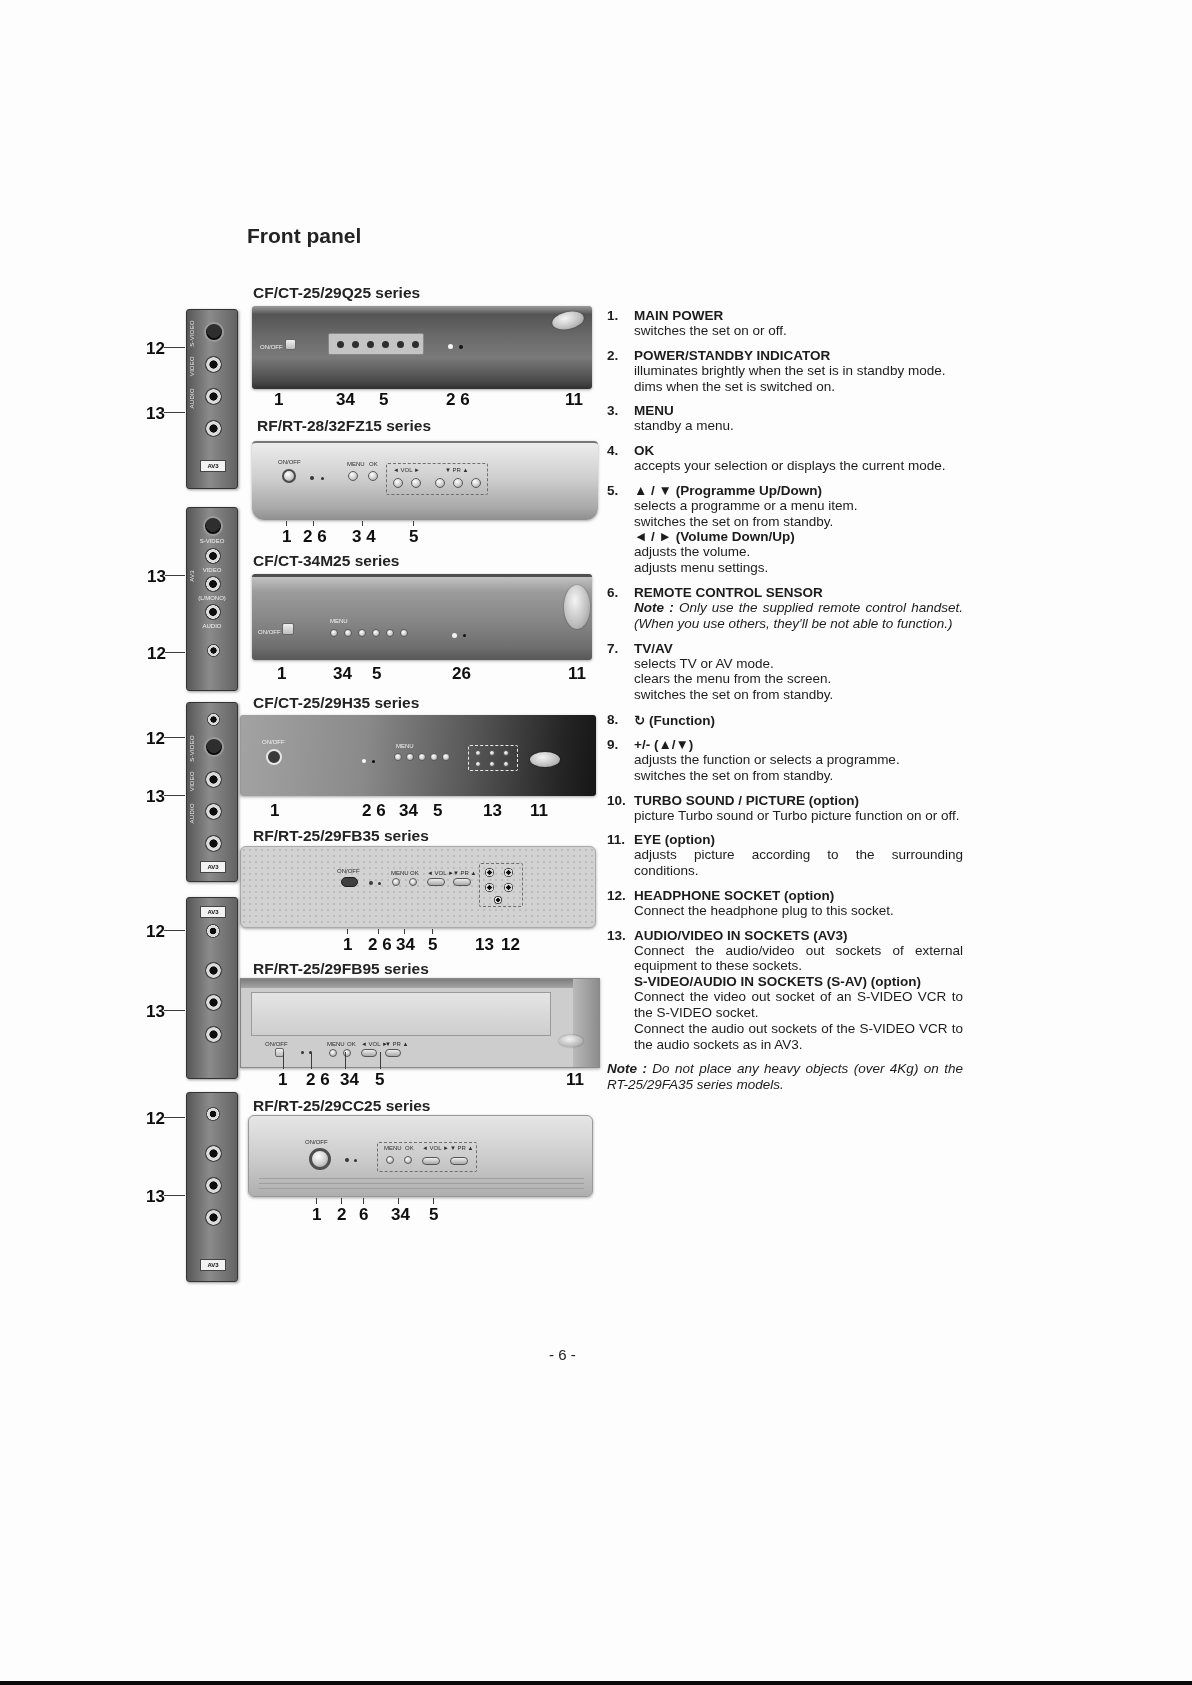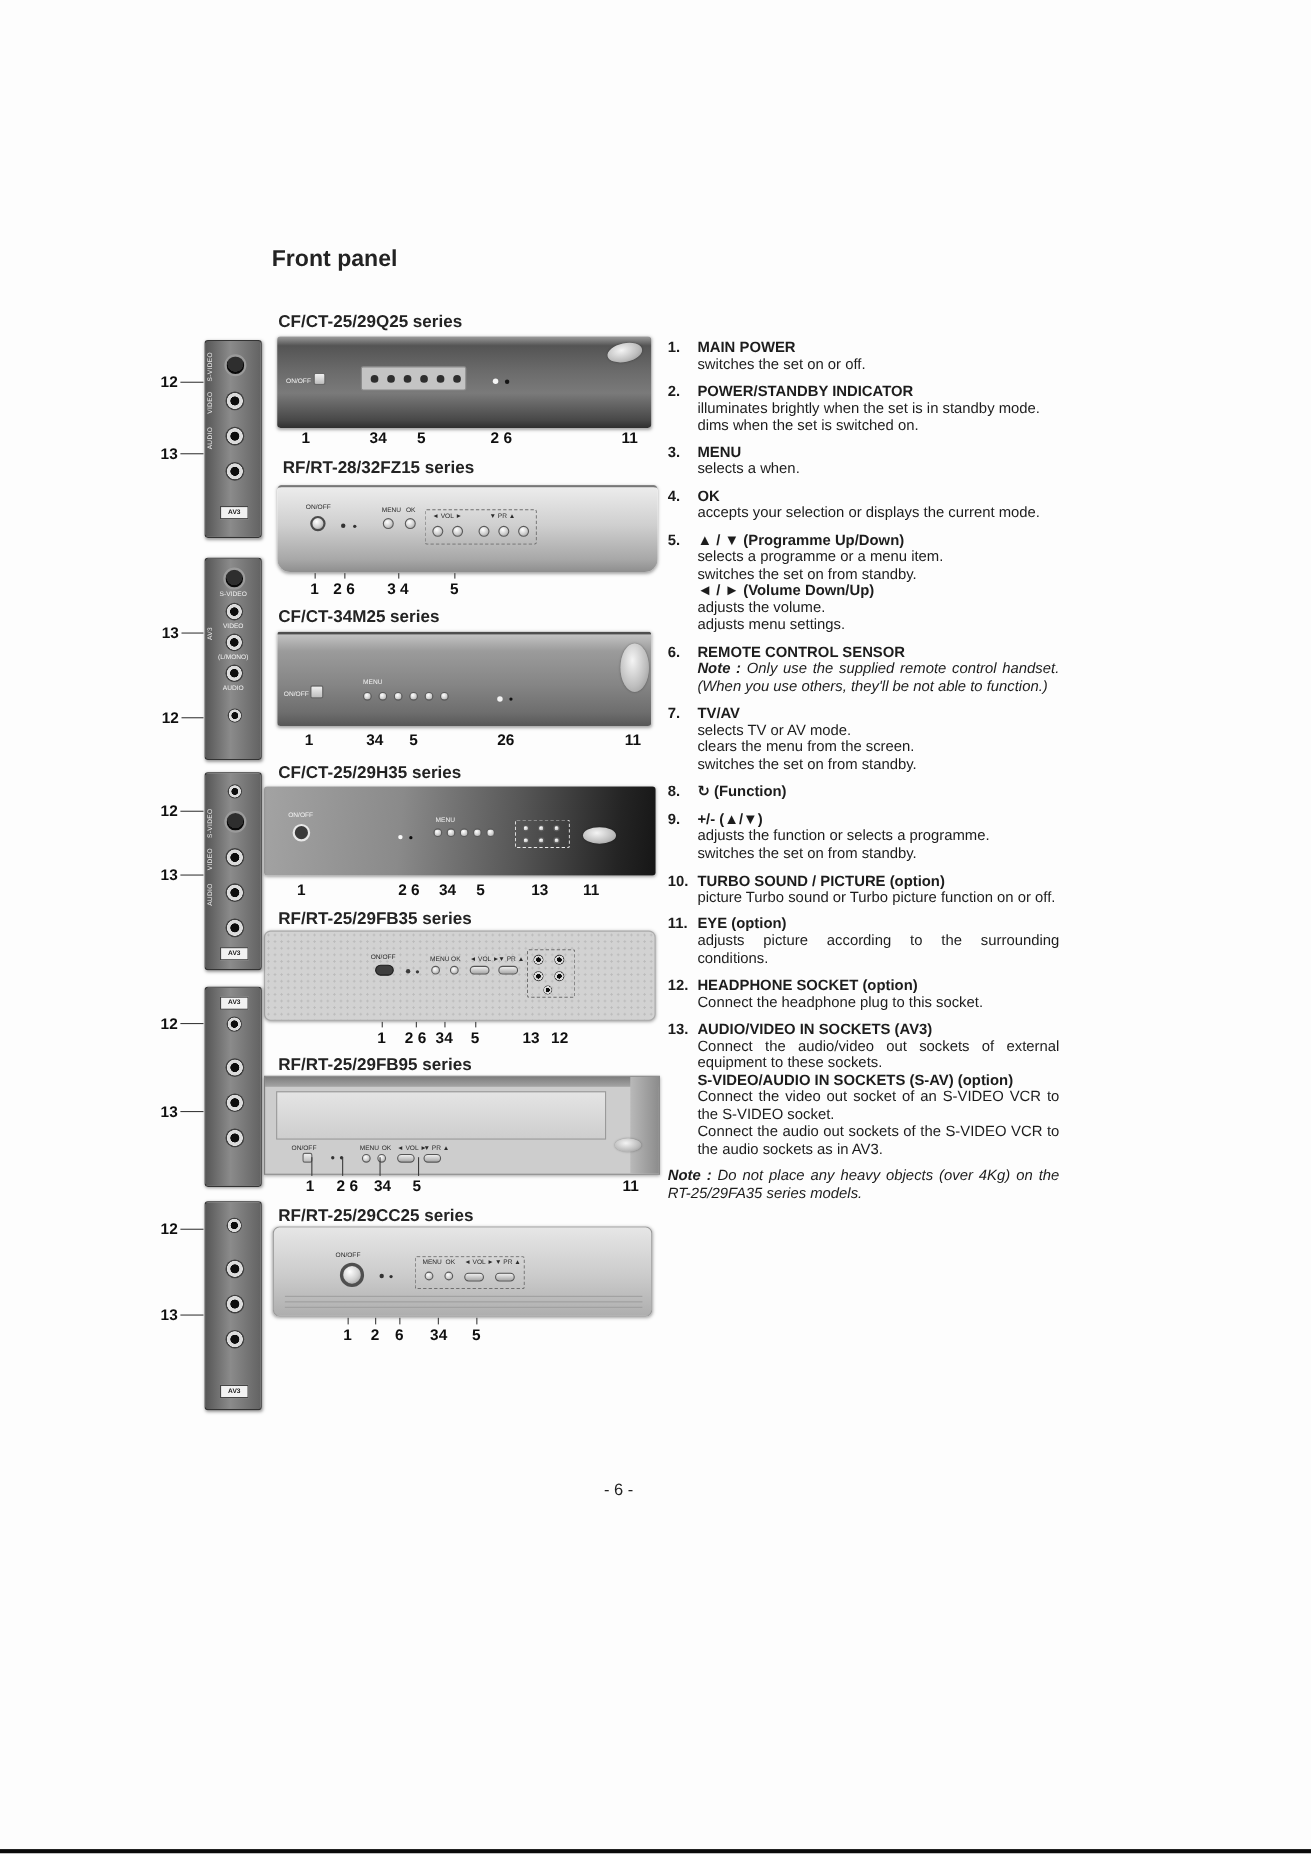--- a/index.html
+++ b/index.html
@@ -3,21 +3,21 @@
 <meta charset="utf-8">
 <style>
   * { margin:0; padding:0; box-sizing:border-box; }
   html,body { width:1192px; height:1685px; }
   body { position:relative; background:#fdfdfd; font-family:"Liberation Sans","DejaVu Sans",sans-serif; color:#1c1c1c; overflow:hidden; }
   #page { position:absolute; inset:0; }
   .abs { position:absolute; }
   .heading { position:absolute; font-size:21px; font-weight:700; color:#232323; }
   .series { position:absolute; font-size:15.5px; font-weight:700; color:#232323; white-space:nowrap; }
   .panel { position:absolute; box-shadow:0 1px 3px rgba(0,0,0,.35); }
-  .callout { position:absolute; font-size:14px; font-weight:700; color:#0f0f0f; line-height:1; white-space:nowrap; }
+  .callout { position:absolute; font-size:17px; font-weight:700; color:#0f0f0f; line-height:1; white-space:nowrap; }
   .lv { position:absolute; width:1px; background:#3c3c3c; }
   .lh { position:absolute; height:1px; background:#3c3c3c; }
   .tl { position:absolute; font-size:6px; line-height:1; color:#f2f2f2; white-space:nowrap; }
   .tl.dark { color:#2b2b2b; }
   .dot { position:absolute; border-radius:50%; }
   .btn { position:absolute; border-radius:50%; background:radial-gradient(circle at 38% 32%,#ffffff,#cfcfcf 55%,#8f8f8f); border:1px solid #5a5a5a; }
   .sq { position:absolute; background:linear-gradient(180deg,#f0f0f0,#bdbdbd); border:1px solid #666; border-radius:2px; }
   .pill { position:absolute; border-radius:5px; background:linear-gradient(180deg,#eeeeee,#a8a8a8); border:1px solid #555; }
   .pill.dk { background:#3f3f3f; border-color:#1d1d1d; }
   .dash { position:absolute; border:1px dashed #ececec; border-radius:2px; }
@@ -352,21 +352,21 @@
         <div class="dtitle">POWER/STANDBY INDICATOR</div>
         <div class="dline">illuminates brightly when the set is in standby mode.</div>
         <div class="dline">dims when the set is switched on.</div>
       </div>
     </div>
 
     <div class="desc">
       <div class="dnum">3.</div>
       <div>
         <div class="dtitle">MENU</div>
-        <div class="dline">selects a when.</div>
+        <div class="dline">standby a menu.</div>
       </div>
     </div>
 
     <div class="desc">
       <div class="dnum">4.</div>
       <div>
         <div class="dtitle">OK</div>
         <div class="dline">accepts your selection or displays the current mode.</div>
       </div>
     </div>

